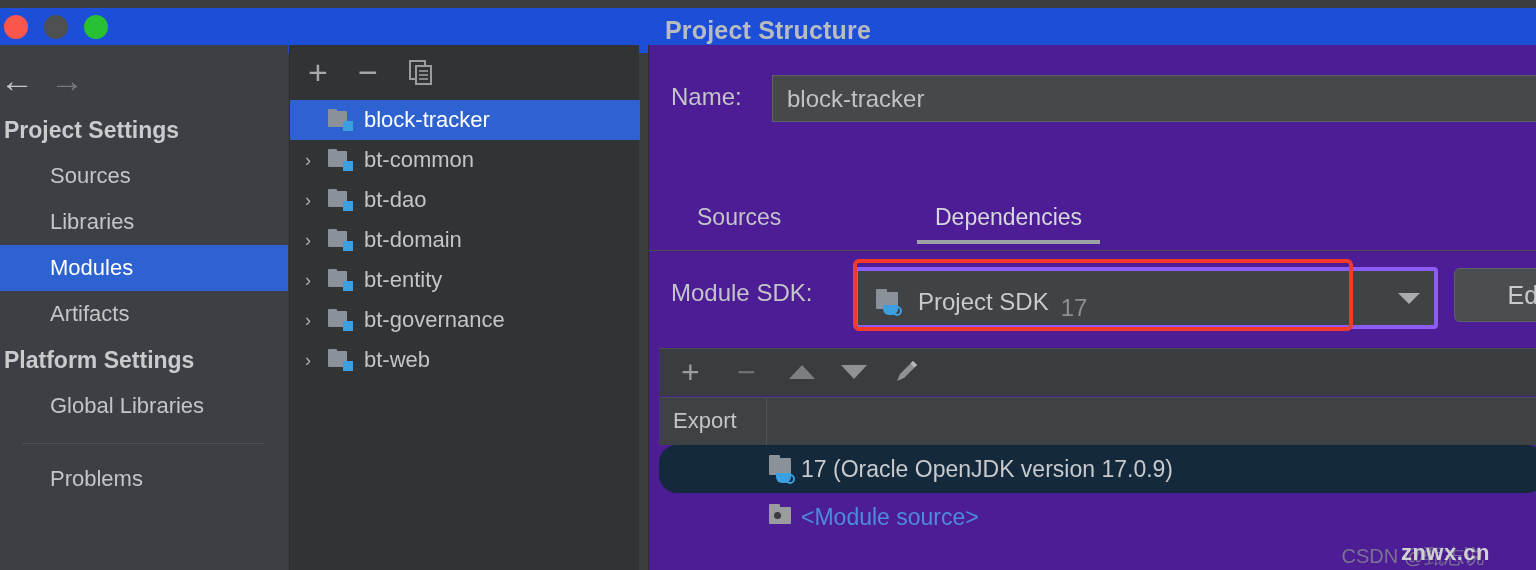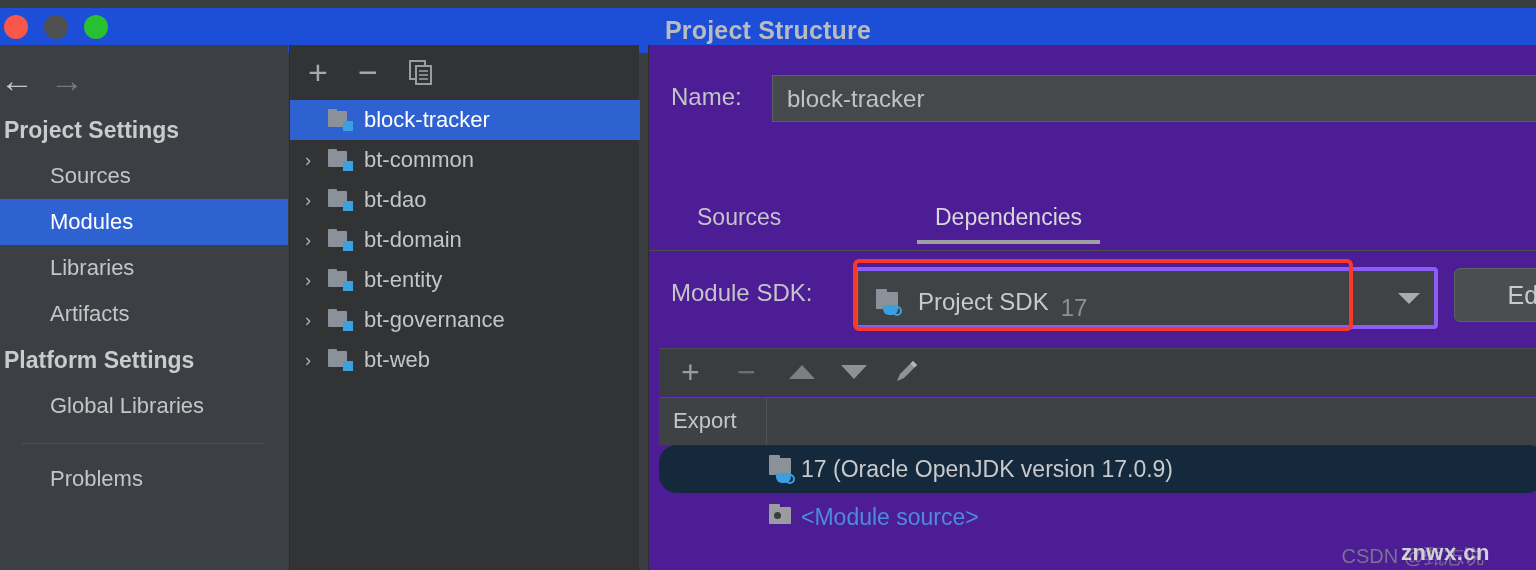--- a/index.html
+++ b/index.html
@@ -242,22 +242,22 @@
 
   <div class="sidebar">
     <div class="nav-arrows">
       <div class="arrow back">←</div>
       <div class="arrow fwd">→</div>
     </div>
 
     <div style="position:absolute; left:0; top:62px; width:288px;">
       <div class="side-group">Project Settings</div>
       <div class="side-item">Sources</div>
+      <div class="side-item">Libraries</div>
       <div class="side-item selected">Modules</div>
-      <div class="side-item">Libraries</div>
       <div class="side-item">Artifacts</div>
       <div class="side-group">Platform Settings</div>
       <div class="side-item">Global Libraries</div>
       <div class="side-sep"></div>
       <div class="side-item" style="margin-top:12px;">Problems</div>
     </div>
   </div>
 
   <div class="treepanel">
     <div class="tree-toolbar">

